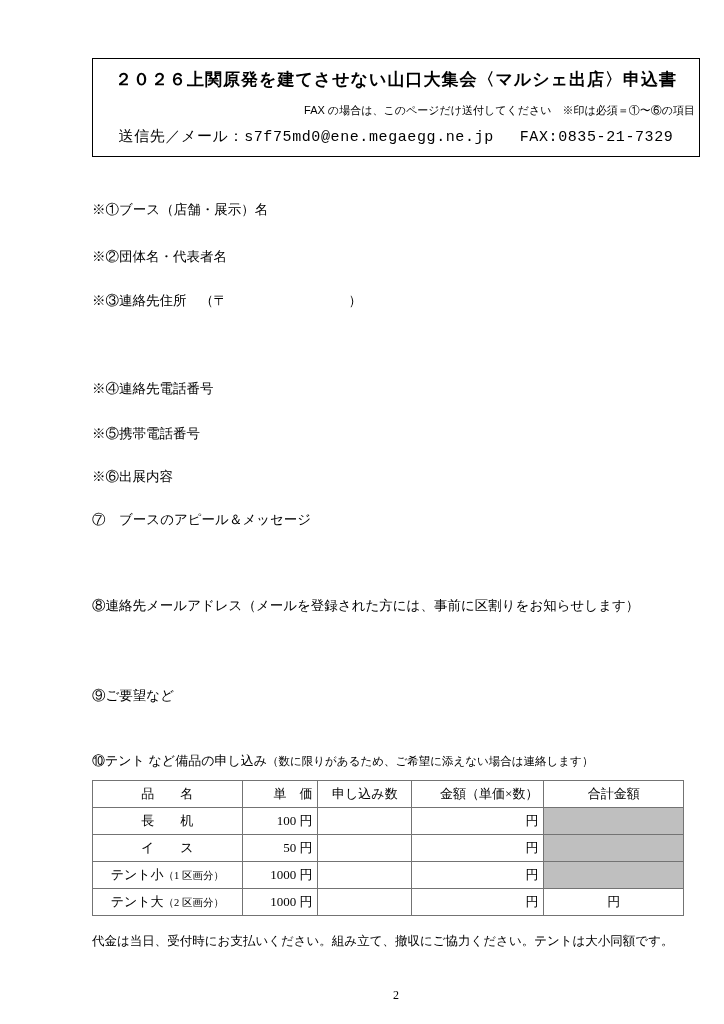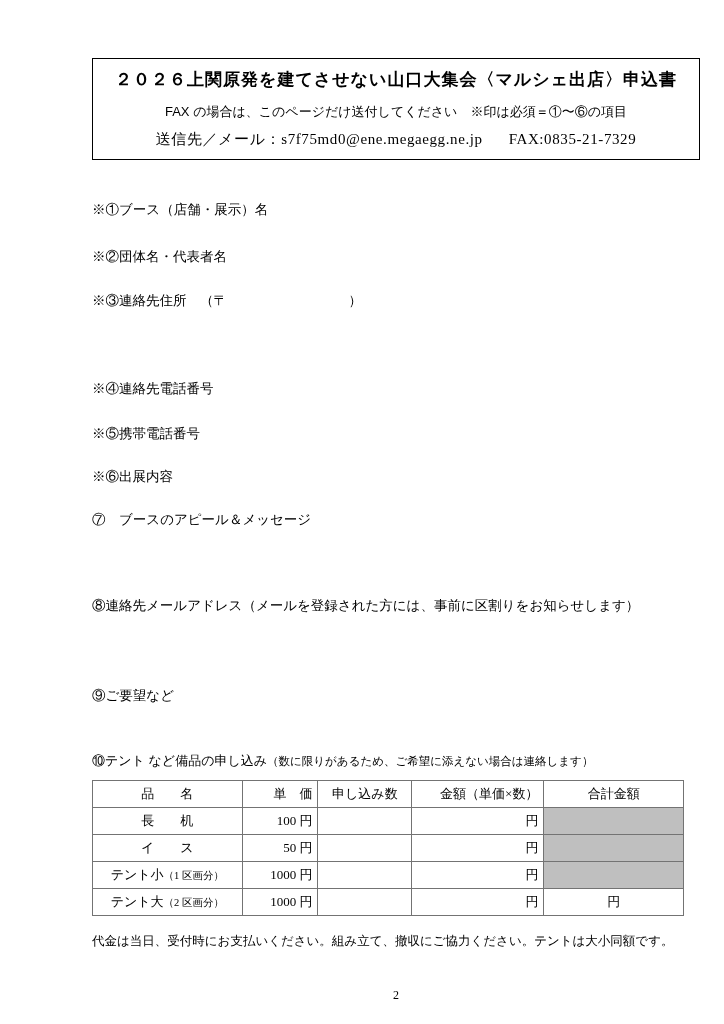--- a/index.html
+++ b/index.html
@@ -36,32 +36,32 @@
   }
   .header-title {
     text-align: center;
     font-size: 17px;
     font-weight: bold;
     letter-spacing: 1px;
     line-height: 1.5;
     font-family: "Liberation Serif", serif;
   }
   .header-sub {
-    text-align: center;
-    font-size: 13px;
+    text-align: right;
+    font-size: 11px;
     margin-top: 9px;
     line-height: 1.5;
     font-family: "Liberation Sans", sans-serif;
   }
   .header-contact {
     text-align: center;
     font-size: 15px;
     margin-top: 9px;
     letter-spacing: 0.6px;
-    font-family: Liberation Serif, serif;
+    font-family: Liberation Mono, monospace;
   }
   .header-contact .gap {
     display: inline-block;
     width: 26px;
   }
 
   
   .form-line {
     position: absolute;
     left: 58px;

